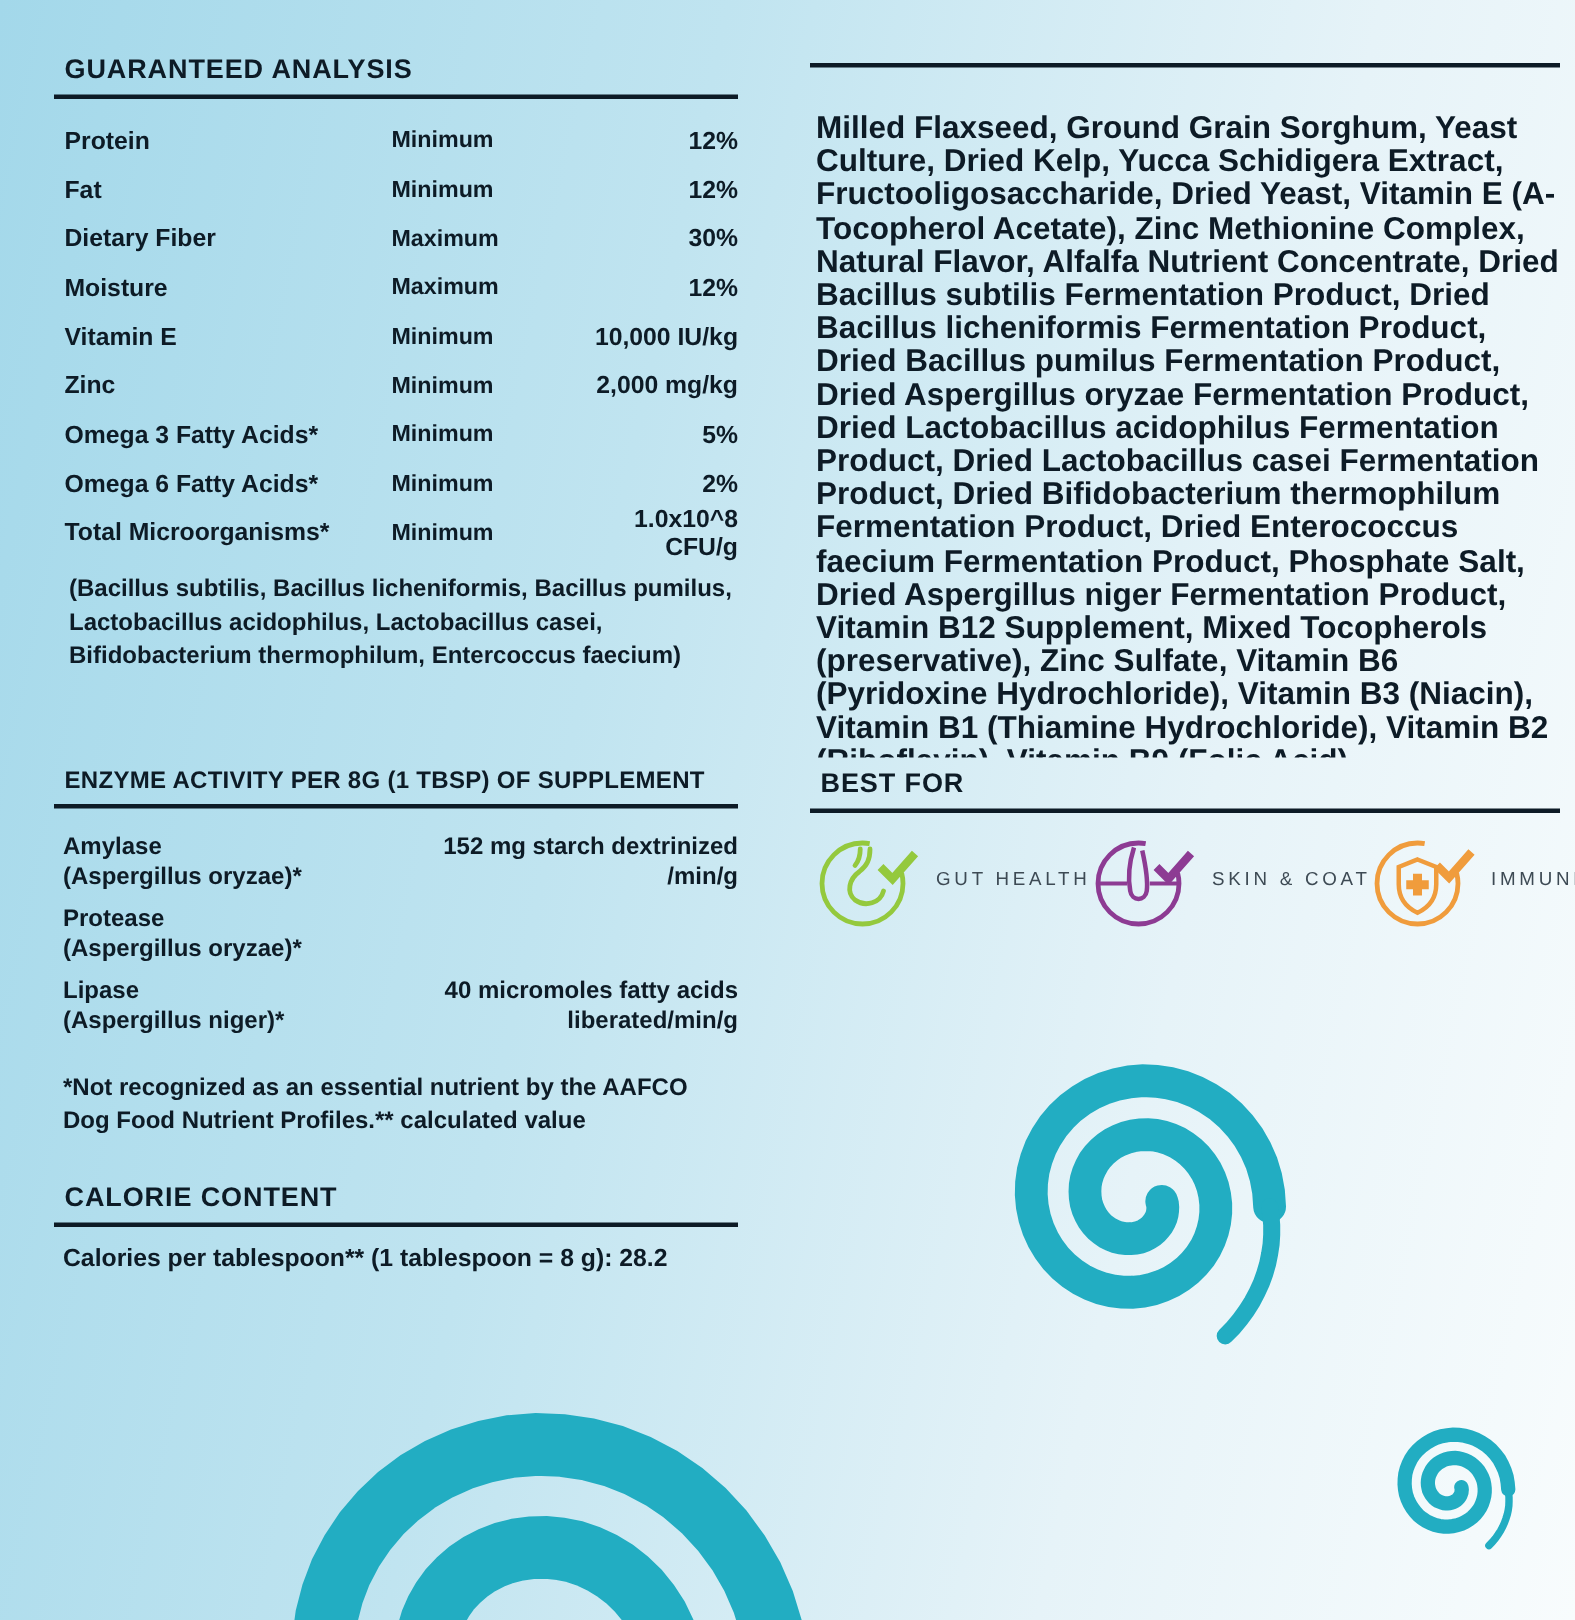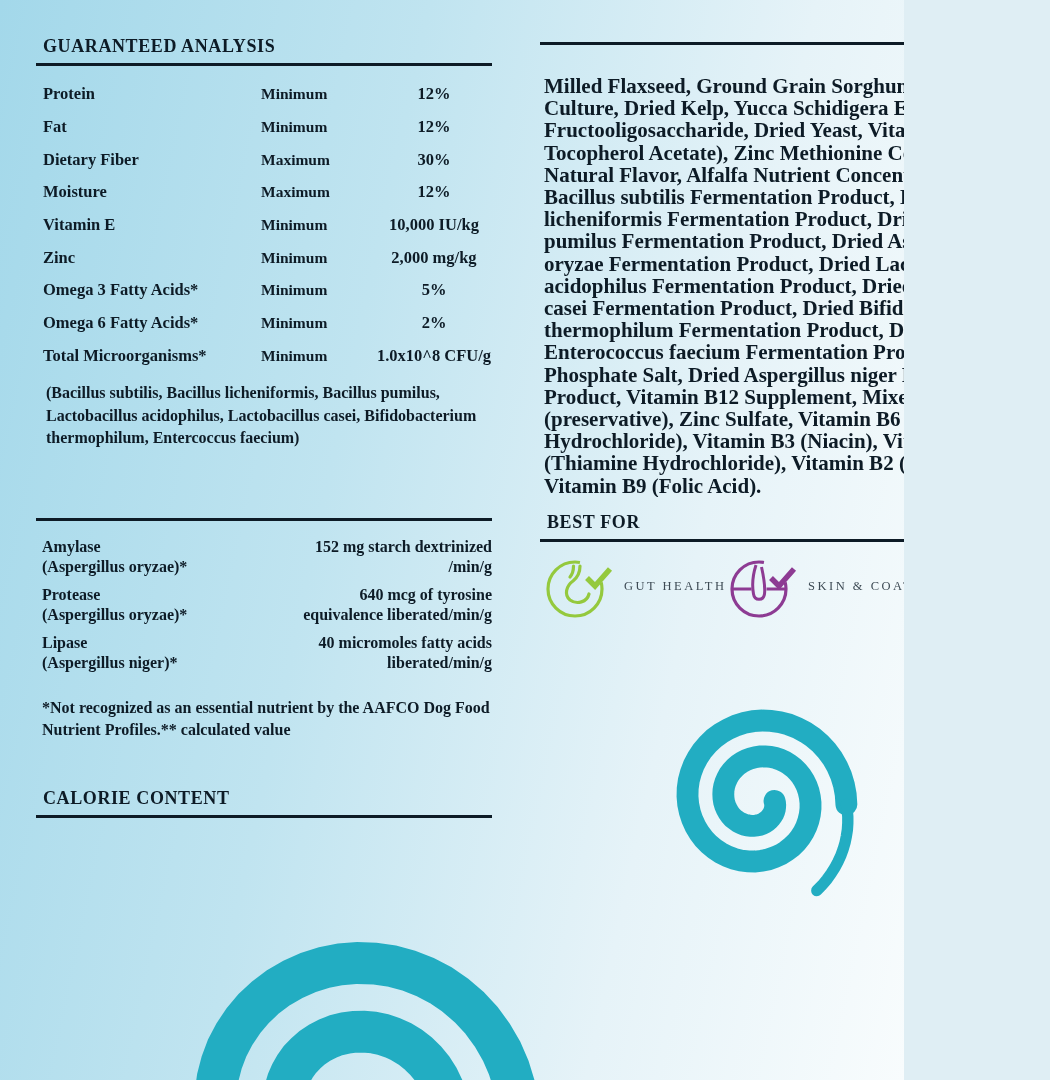--- a/index.html
+++ b/index.html
@@ -1,19 +1,19 @@
 <!DOCTYPE html>
 <html><head>
 <meta charset="utf-8">
 <style>
   html,body { margin:0; padding:0; background:#dfeef4; }
   .page {
-    position:relative; width:904px; height:1080px; overflow:hidden;
+    position:relative; width:1050px; height:1080px; overflow:hidden;
     background:linear-gradient(102deg,#a3d8ea 0%,#c0e4f0 38%,#e6f3f8 72%,#f8fcfd 100%);
-    font-family:Liberation Serif, serif; color:#0d1b26;
+    font-family:Liberation Sans, sans-serif; color:#0d1b26;
   }
   svg { overflow:visible; display:block; }
   .spiral { position:absolute; z-index:0; }
   .spiral-large  { left:643px; top:685px; }
   .spiral-small  { left:917px; top:941px; }
   .spiral-bottom { left:130px; top:895px; }
   .col { position:absolute; top:36px; z-index:1; }
   .col-left  { left:36px;  width:456px; }
   .col-right { left:540px; width:500px; }
   section { position:absolute; left:0; width:100%; }
@@ -22,21 +22,21 @@
   .sec-calorie { top:752px; }
   .sec-ingredients { top:0; }
   .sec-bestfor { top:476px; }
   h2 { font-size:18px; font-weight:bold; letter-spacing:.6px; margin:0; padding-left:7px; white-space:nowrap; }
   .h2-small { font-size:16px; letter-spacing:.2px; }
   .rule { height:3px; background:#0d1b26; margin-top:6px; }
   .ga-table { margin-top:12px; }
   .ga-row { display:flex; height:32.7px; align-items:center; padding-left:7px; font-size:16.5px; font-weight:bold; }
   .ga-nutrient { flex:0 0 218px; }
   .ga-basis { flex:0 0 115px; font-size:15.5px; }
-  .ga-value { flex:1; text-align:center; }
+  .ga-value { flex:1; text-align:right; }
   .note { margin:10px 4px 0; padding-left:6px; font-size:16px; line-height:22.5px; font-weight:bold; }
   .en-rows { margin-top:16px; }
   .en-row { display:flex; margin-top:8px; font-size:16px; font-weight:bold; line-height:20px;gap:11px; }
   .en-left { flex:0 0 225px; padding-left:6px; }
   .en-val { flex:1; text-align:right; white-space:pre-line; }
   .en-foot { margin:24px 0 0; padding-left:6px; font-size:16px; line-height:21.5px; font-weight:bold; }
   .cal-text { margin:12px 0 0; padding-left:6px; font-size:16.5px; font-weight:bold; }
   .ing-text { margin:30px 0 0; padding-left:4px; font-size:21px; line-height:22.2px; font-weight:bold; max-height:430px; overflow:hidden; }
   .bf-item { position:absolute; top:38px; display:flex; align-items:center;justify-content:center; }
   .bf-item-1 { left:2px; } .bf-item-2 { left:186px; } .bf-item-3 { left:372px; }
@@ -113,53 +113,53 @@
         <div class="ga-row">
           <span class="ga-nutrient">Total Microorganisms*</span>
           <span class="ga-basis">Minimum</span>
           <span class="ga-value">1.0x10^8 CFU/g</span>
         </div>
       </div>
       <p class="note">(Bacillus subtilis, Bacillus licheniformis, Bacillus pumilus, Lactobacillus acidophilus, Lactobacillus casei, Bifidobacterium thermophilum, Entercoccus faecium)</p>
     </section>
 
     <section class="sec-enzyme">
+      <h2 class="h2-small">ENZYME ACTIVITY PER 8G (1 TBSP) OF SUPPLEMENT</h2>
       <div class="rule"></div>
       <div class="en-rows">
         <div class="en-row">
           <div class="en-left">
             <div>Amylase</div>
             <div>(Aspergillus oryzae)*</div>
           </div>
           <div class="en-val">152 mg starch dextrinized
 /min/g</div>
         </div>
         <div class="en-row">
           <div class="en-left">
             <div>Protease</div>
             <div>(Aspergillus oryzae)*</div>
           </div>
-          <div class="en-val">640 mcg of tyrosine
-equivalence liberated/min/g</div>
         </div>
         <div class="en-row">
           <div class="en-left">
             <div>Lipase</div>
             <div>(Aspergillus niger)*</div>
           </div>
           <div class="en-val">40 micromoles fatty acids
 liberated/min/g</div>
         </div>
       </div>
       <p class="en-foot">*Not recognized as an essential nutrient by the AAFCO Dog Food Nutrient Profiles.** calculated value</p>
     </section>
 
     <section class="sec-calorie">
       <h2>CALORIE CONTENT</h2>
       <div class="rule"></div>
+      <p class="cal-text">Calories per tablespoon** (1 tablespoon = 8 g): 28.2</p>
     </section>
   </div>
 
   <div class="col col-right">
 
     <section class="sec-ingredients">
       <div class="rule"></div>
       <p class="ing-text">Milled Flaxseed, Ground Grain Sorghum, Yeast Culture, Dried Kelp, Yucca Schidigera Extract, Fructooligosaccharide, Dried Yeast, Vitamin E (A-Tocopherol Acetate), Zinc Methionine Complex, Natural Flavor, Alfalfa Nutrient Concentrate, Dried Bacillus subtilis Fermentation Product, Dried Bacillus licheniformis Fermentation Product, Dried Bacillus pumilus Fermentation Product, Dried Aspergillus oryzae Fermentation Product, Dried Lactobacillus acidophilus Fermentation Product, Dried Lactobacillus casei Fermentation Product, Dried Bifidobacterium thermophilum Fermentation Product, Dried Enterococcus faecium Fermentation Product, Phosphate Salt, Dried Aspergillus niger Fermentation Product, Vitamin B12 Supplement, Mixed Tocopherols (preservative), Zinc Sulfate, Vitamin B6 (Pyridoxine Hydrochloride), Vitamin B3 (Niacin), Vitamin B1 (Thiamine Hydrochloride), Vitamin B2 (Riboflavin), Vitamin B9 (Folic Acid).</p>
     </section>
 

